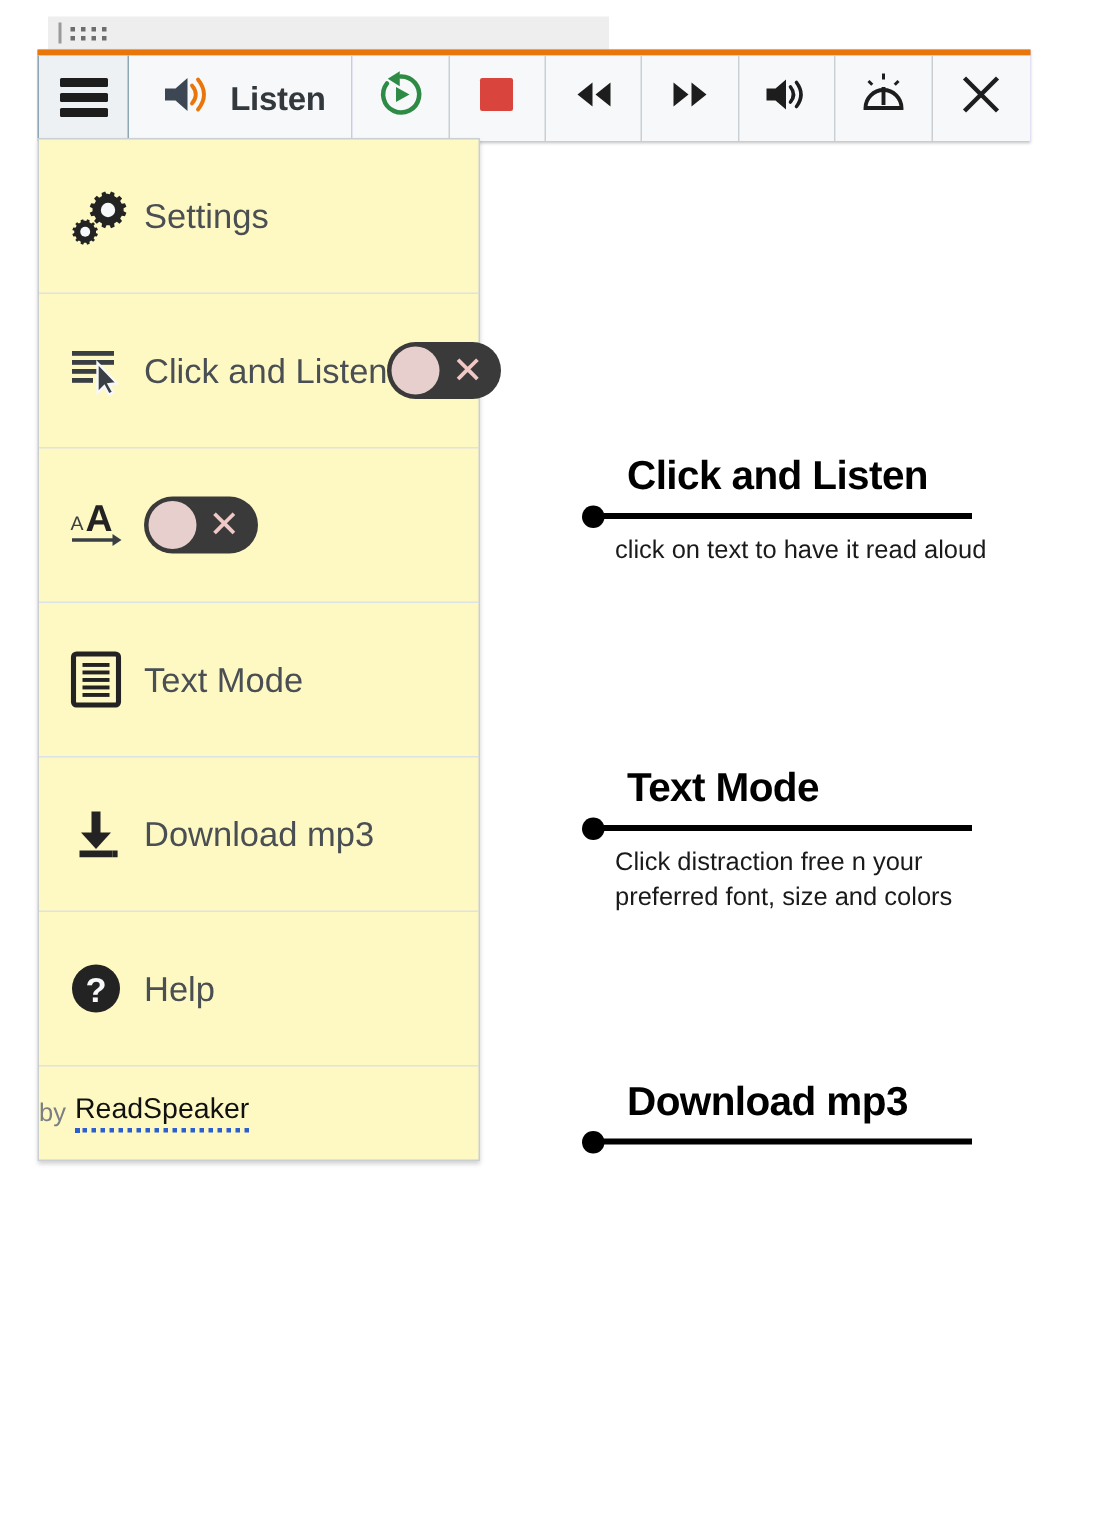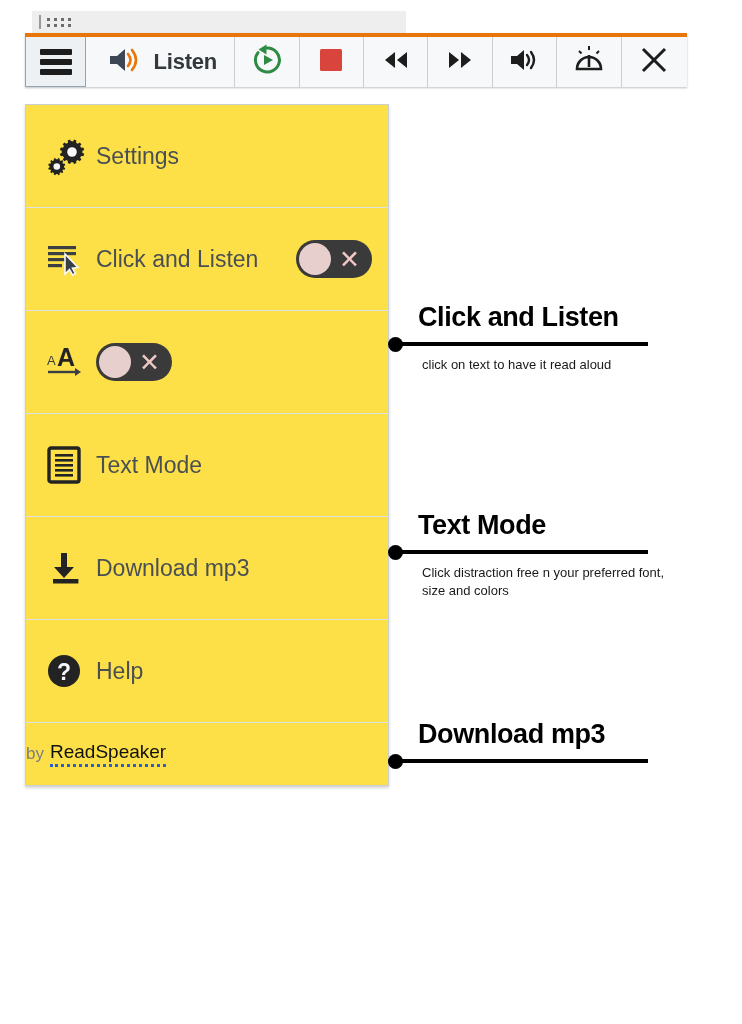--- a/index.html
+++ b/index.html
@@ -46,21 +46,21 @@
     height: 3px;
     background: #6d6d6d;
   }
 
   
   .toolbar {
     position: absolute;
     left: 25px;
     top: 33px;
     width: 662px;
-    height: 54px;
+    height: 61px;
     box-sizing: border-box;
     border-top: 4px solid #e8760a;
     background: #c4b5fd;
     display: flex;
     align-items: stretch;
     box-shadow: 0 1px 2px rgba(0,0,0,0.25);
   }
   .tb-btn {
     position: relative;
     display: flex;
@@ -104,24 +104,24 @@
     display: block;
     height: 6px;
     background: #1d1d1d;
     border-radius: 1px;
   }
 
   
   .menu-panel {
     position: absolute;
     left: 25px;
-    top: 104px;
-    width: 364px;
-    box-sizing: border-box;
-    background: #fde047;
+    top: 92px;
+    width: 295px;
+    box-sizing: border-box;
+    background: #fef9c3;
     border: 1px solid #c9cfd3;
     box-shadow: 0 2px 3px rgba(0,0,0,0.18);
   }
   .menu-item {
     position: relative;
     height: 103px;
     box-sizing: border-box;
     border-bottom: 1px solid #dde2e6;
     display: flex;
     align-items: center;
@@ -227,24 +227,24 @@
     background: #000000;
   }
   .callout .co-rule .line {
     position: absolute;
     left: 7px;
     top: 7px;
     height: 4px;
     background: #000000;
   }
   .callout .co-desc {
-    font-size: 13px;
+    font-size: 17px;
     color: #1a1a1a;
     line-height: 1.35;
-    margin-left: 34px;
+    margin-left: 22px;
     margin-top: 5px;
     max-width: 265px;
   }
 </style>
 </head>
 <body>
 
 <div class="grip-strip">
   <div class="grip-bar"></div>
   <div class="grip-dots">

